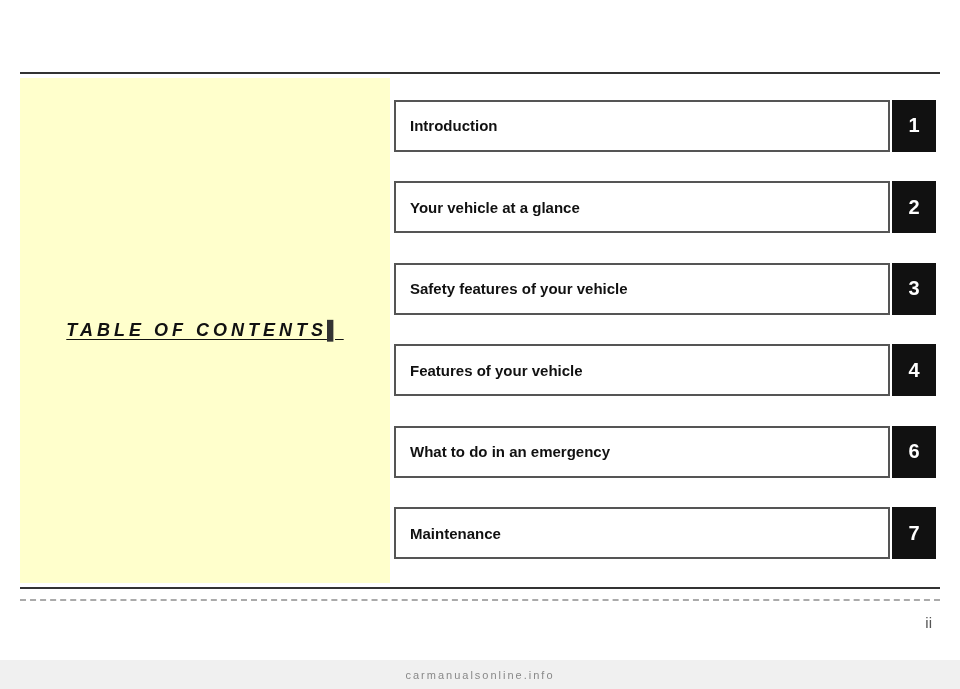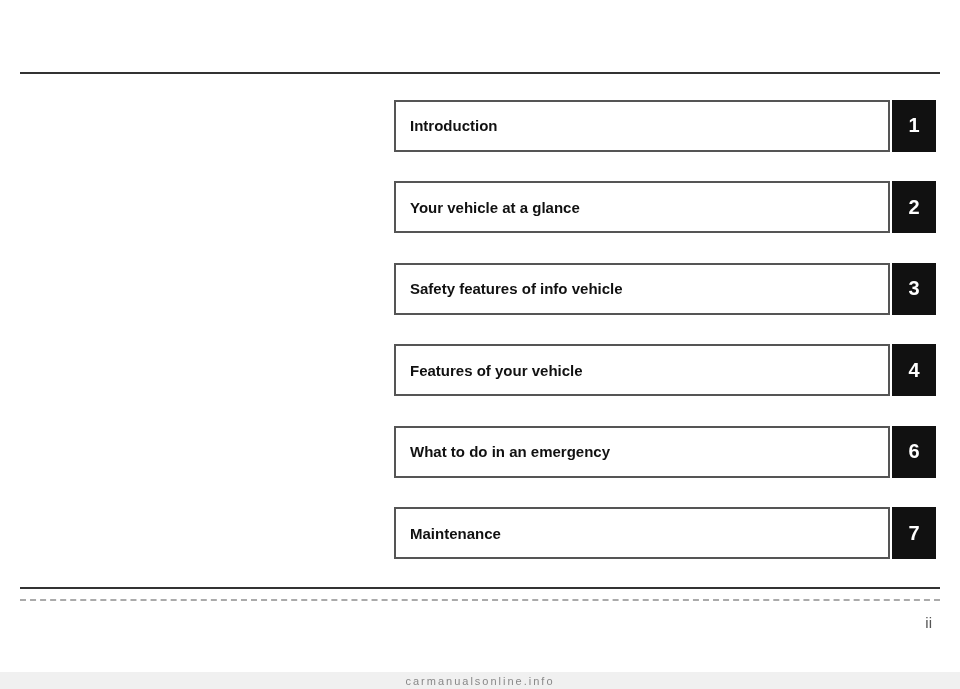--- a/index.html
+++ b/index.html
@@ -135,53 +135,58 @@
       font-size: 15px;
       color: #555;
     }
 
     
     .watermark-bar {
       position: absolute;
       bottom: 0;
       left: 0;
       right: 0;
-      height: 17px;
+      height: 29px;
       background: #f0f0f0;
       display: flex;
       align-items: center;
       justify-content: center;
     }
 
     .watermark-text {
       font-size: 11px;
       color: #888;
       letter-spacing: 2px;
     }
   </style>
 </head>
 <body>
 
 <div class="page-container">
 
   <div class="top-line"></div>
 
+  <div class="left-panel">
+    <span class="toc-title">
+      <span>TABLE OF CONTENTS</span><span class="toc-title-cursor">▌</span>
+    </span>
+  </div>
 
   <div class="right-panel">
 
   <div class="toc-row">
         <div class="toc-label">Introduction</div>
         <div class="toc-number">1</div>
       </div>
       <div class="toc-row">
         <div class="toc-label">Your vehicle at a glance</div>
         <div class="toc-number">2</div>
       </div>
       <div class="toc-row">
-        <div class="toc-label">Safety features of info vehicle</div>
+        <div class="toc-label">Safety features of your vehicle</div>
         <div class="toc-number">3</div>
       </div>
       <div class="toc-row">
         <div class="toc-label">Features of your vehicle</div>
         <div class="toc-number">4</div>
       </div>
       <div class="toc-row">
         <div class="toc-label">What to do in an emergency</div>
         <div class="toc-number">6</div>
       </div>

